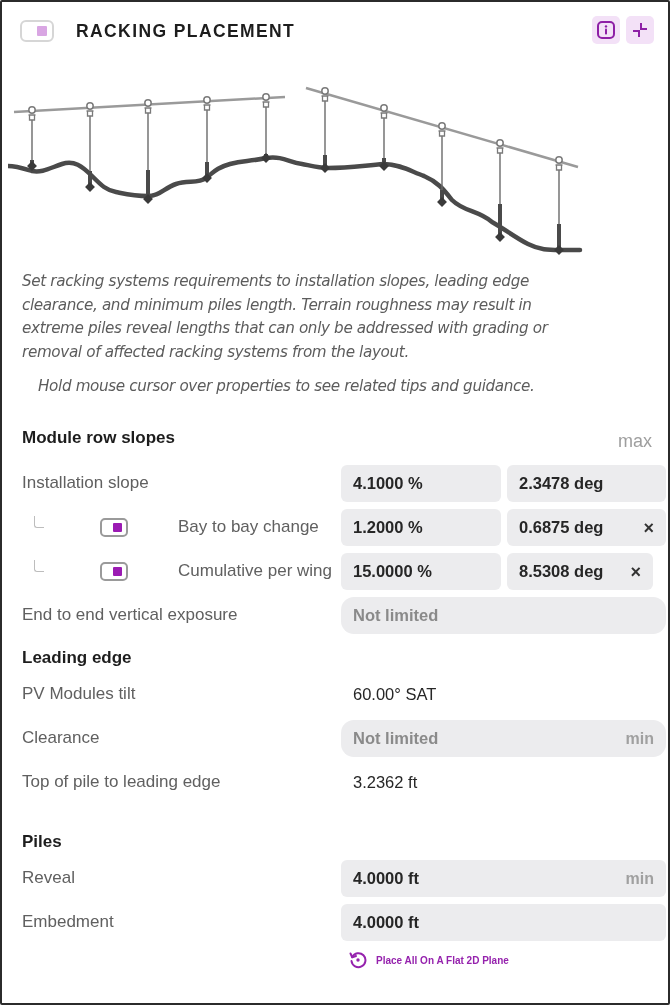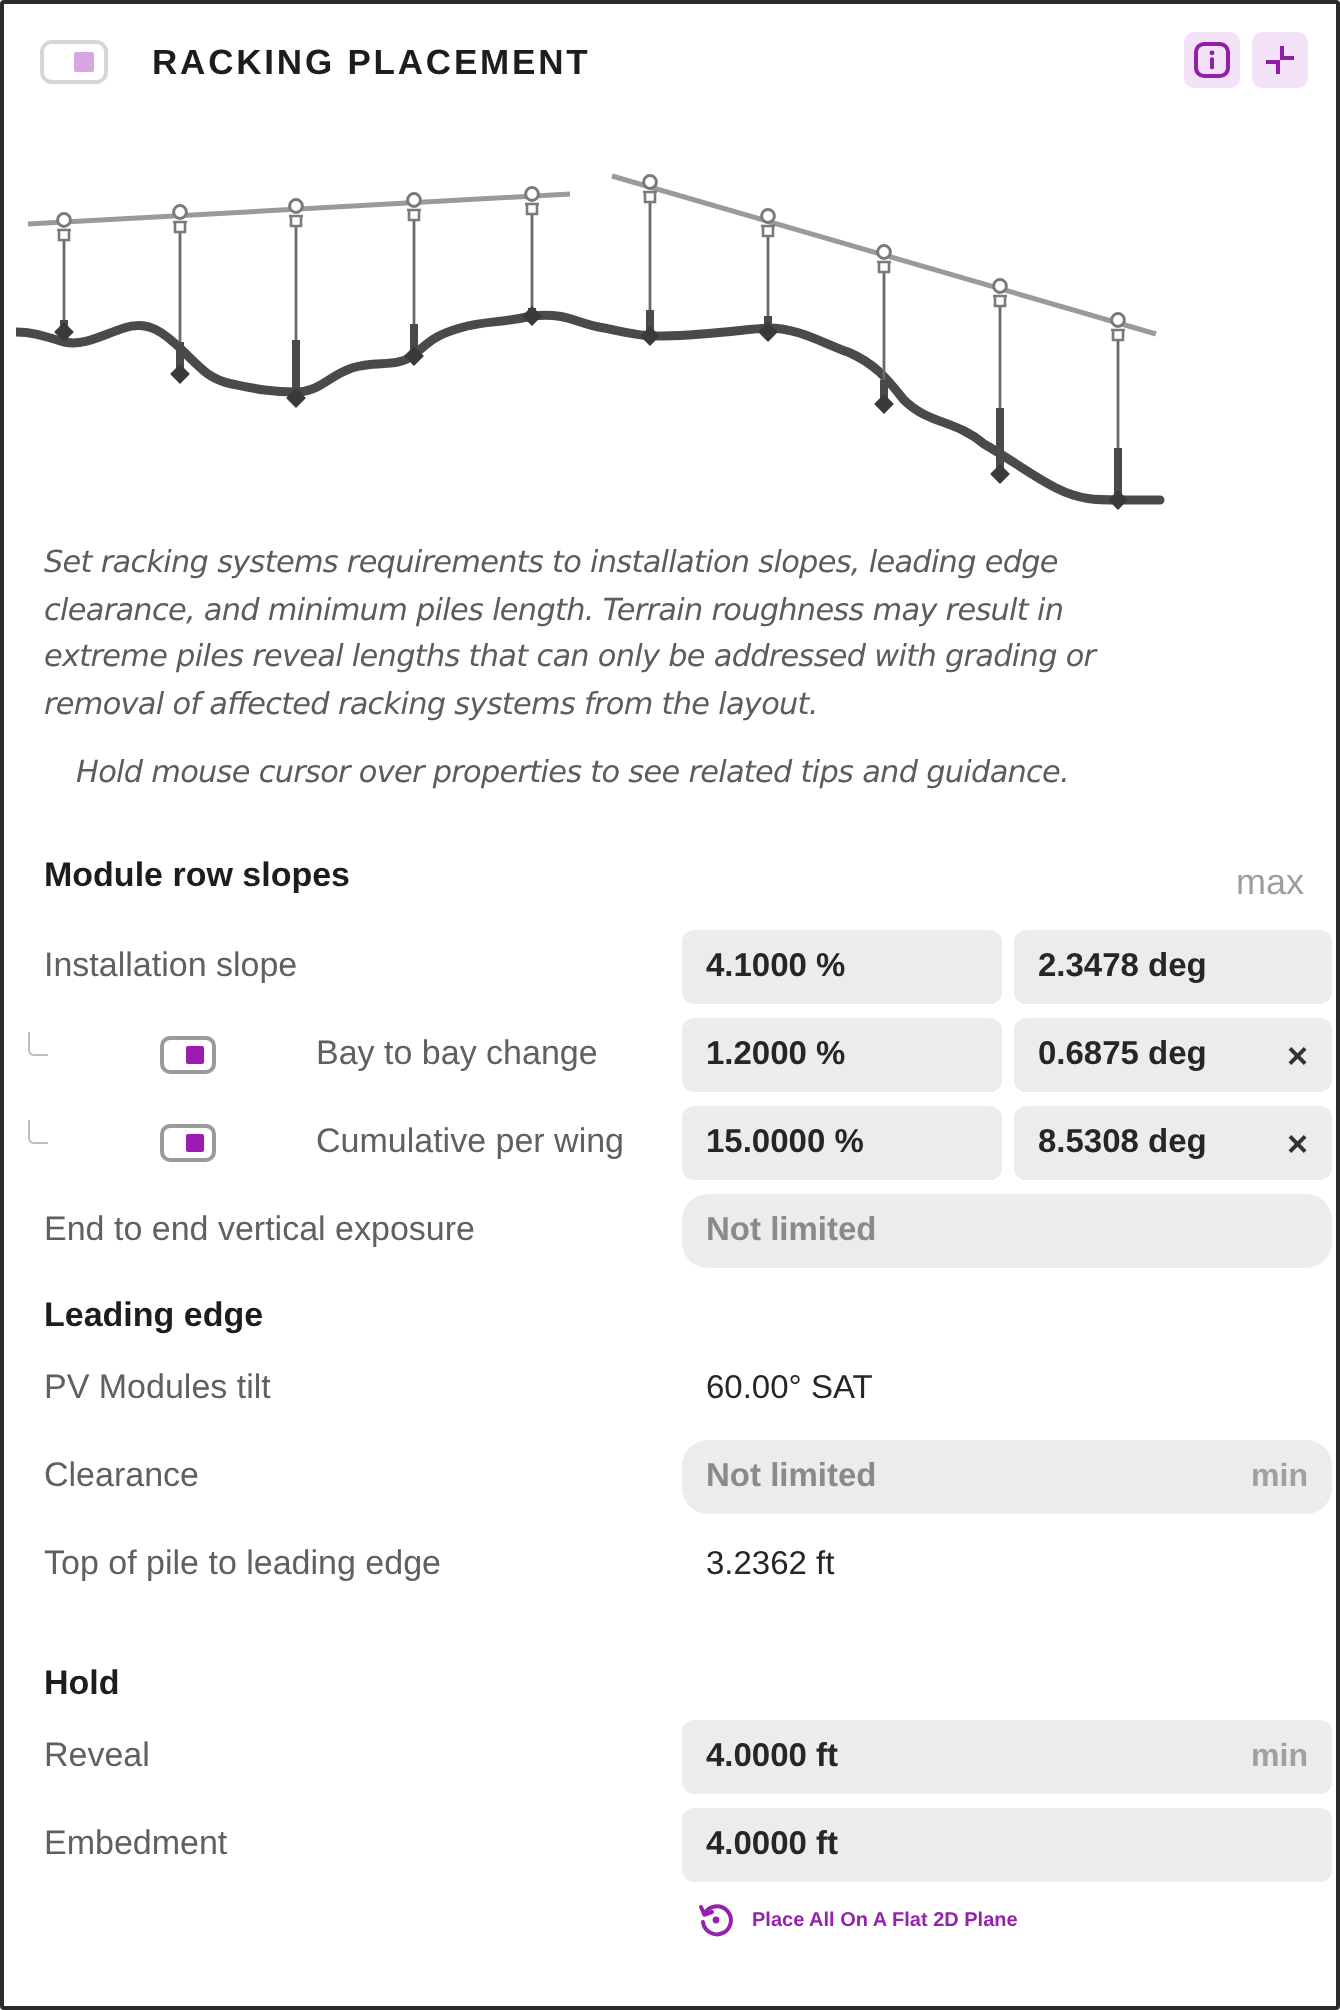--- a/index.html
+++ b/index.html
@@ -40,21 +40,21 @@
   .row-label { position: absolute; left: 20px; font-size: 17px; color: #606060; }
   .suffix-head { position: absolute; right: 16px; font-size: 18px; color: #9e9e9e; }
   .field {
     position: absolute; height: 37px; border-radius: 6px; background: #ececee;
     display: flex; align-items: center; padding: 0 12px; font-size: 16.5px; color: #262626; font-weight: bold;
   }
   .field.placeholder { color: #8a8a8a; border-radius: 13px; }
   .field .suffix { margin-left: auto; color: #a0a0a0; font-size: 16px; }
   .field .clear { margin-left: auto; color: #333; font-size: 18px; line-height: 1; }
   .plain-value { position: absolute; left: 351px; font-size: 16.5px; color: #262626; }
-  .sub-row { position: absolute; left: 12px; display: flex; align-items: center; gap: 42px; }
+  .sub-row { position: absolute; left: 32px; display: flex; align-items: center; gap: 42px; }
   .tree-line { width: 10px; height: 12px; border-left: 1.5px solid #bdbdbd; border-bottom: 1.5px solid #bdbdbd; border-bottom-left-radius: 3px; margin-right: 14px; margin-top: -10px; }
   .toggle-on {
     width: 28px; height: 19px; border: 2px solid #9a9a9a; border-radius: 5px; position: relative; background: #fff; margin-right: 8px;
   }
   .toggle-on .knob { position: absolute; right: 4px; top: 3.5px; width: 9px; height: 9px; background: #9b1bb3; border-radius: 1px; }
   .sub-label { font-size: 17px; color: #606060; }
   .action {
     position: absolute; left: 347px; top: 949px; display: flex; align-items: center;
     color: #9522ad; font-weight: bold; font-size: 10px;
   }
@@ -200,21 +200,21 @@
   <div class="sub-row" style="top:559px">
     <span class="tree-line"></span>
     <div class="toggle-on">
         <div class="knob"></div>
       </div>
     <span class="sub-label">Cumulative per wing</span>
   </div>
   <div class="field" style="left:339px; top:551px; width:160px">
     <span>15.0000 %</span>
   </div>
-  <div class="field" style="left:505px; top:551px; width:159px">
+  <div class="field" style="left:505px; top:551px; width:146px">
     <span>8.5308 deg</span>
     <span class="clear">×</span>
   </div>
 
   <div class="row-label" style="top:603px">End to end vertical exposure</div>
   <div class="field placeholder" style="left:339px; top:595px; width:325px">
     <span>Not limited</span>
   </div>
 
   <div class="section-title" style="top:646px">Leading edge</div>
@@ -223,21 +223,21 @@
 
   <div class="row-label" style="top:726px">Clearance</div>
   <div class="field placeholder" style="left:339px; top:718px; width:325px">
     <span>Not limited</span>
     <span class="suffix">min</span>
   </div>
 
   <div class="row-label" style="top:770px">Top of pile to leading edge</div>
   <div class="plain-value" style="top:771px">3.2362 ft</div>
 
-  <div class="section-title" style="top:830px">Hold</div>
+  <div class="section-title" style="top:830px">Piles</div>
   <div class="row-label" style="top:866px">Reveal</div>
   <div class="field" style="left:339px; top:858px; width:325px">
     <span>4.0000 ft</span>
     <span class="suffix">min</span>
   </div>
 
   <div class="row-label" style="top:910px">Embedment</div>
   <div class="field" style="left:339px; top:902px; width:325px">
     <span>4.0000 ft</span>
   </div>

